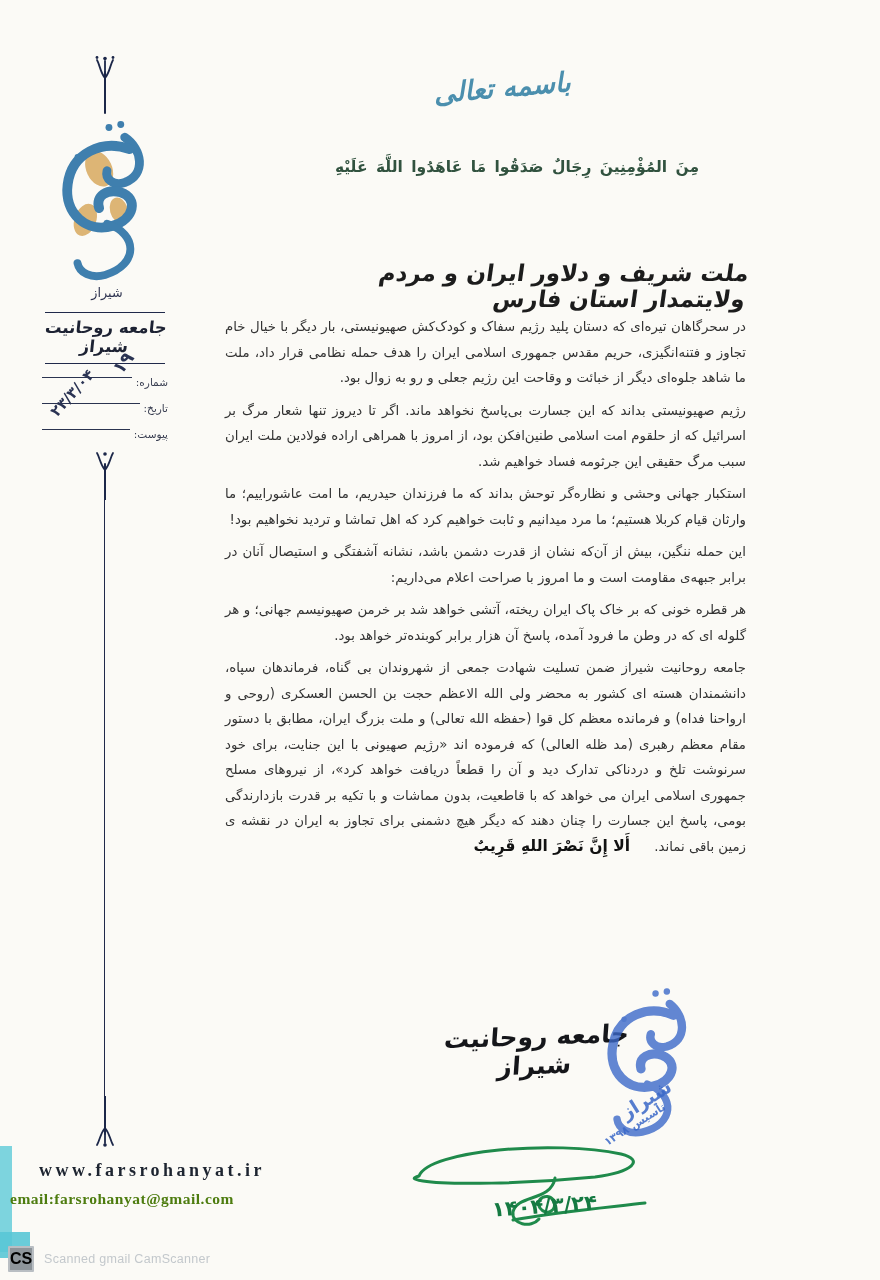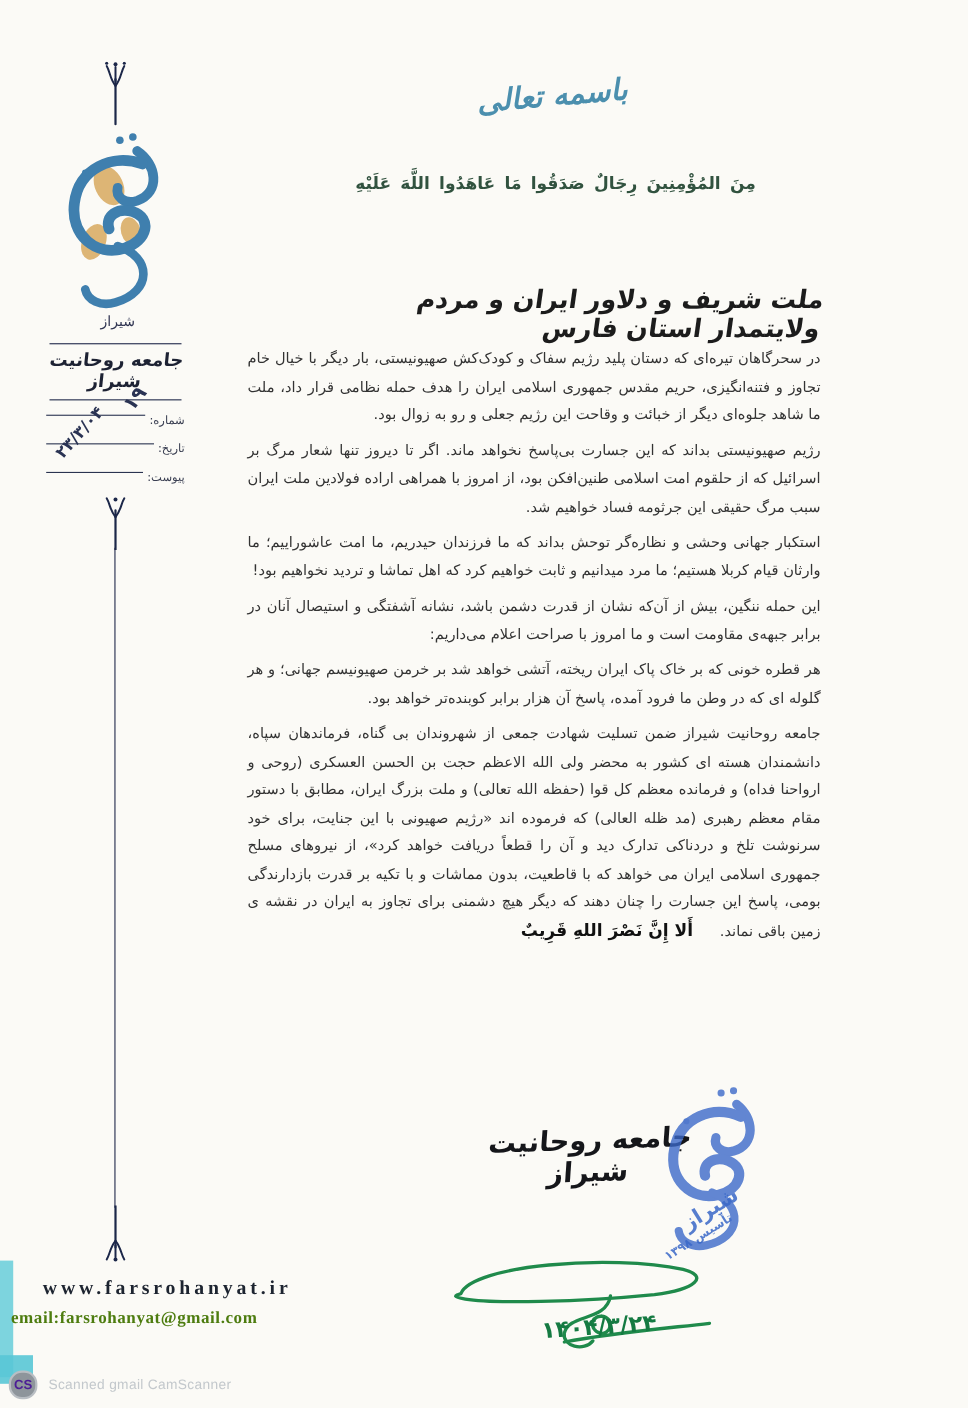--- a/index.html
+++ b/index.html
@@ -9,21 +9,21 @@
     font-family:"DejaVu Sans",sans-serif;color:#2b2b2b;
   }
   .abs{position:absolute;}
   
   .bismillah{
     top:72px;left:402px;width:200px;text-align:center;
     font-size:27px;font-style:italic;font-weight:bold;color:#4b8fae;
     transform:rotate(-5deg);direction:rtl;
   }
   .verse{
-    left:250px;width:510px;text-align:center;direction:rtl;
+    left:262px;width:510px;text-align:center;direction:rtl;
     font-weight:bold;font-size:15.5px;color:#31523f;word-spacing:3px;letter-spacing:.2px;
   }
   .verse1{top:158px;} .verse2{top:206px;}
   
   .heading{
     top:260px;right:133px;width:470px;text-align:right;direction:rtl;
     font-size:23px;font-weight:bold;transform:skewX(-8deg);color:#1c1c1c;
   }
   
   .body-col{
@@ -68,23 +68,23 @@
   .stamp-year{
     top:1118px;left:600px;font-size:11px;font-weight:bold;color:#3a68c8;
     transform:rotate(-32deg);direction:rtl;opacity:.85;
   }
   .sig-date{
     top:1194px;left:492px;font-size:21px;font-weight:bold;color:#157a42;
     transform:rotate(-4deg);letter-spacing:3px;direction:ltr;
   }
   
   .cs-badge{
-    top:1246px;left:8px;width:26px;height:26px;border-radius:12px;
+    top:1246px;left:8px;width:26px;height:26px;border-radius:1px;
     background:#8e959b;border:2px solid #b9bec3;box-sizing:border-box;
-    color:#4c1d95;font-weight:bold;font-size:12px;line-height:22px;text-align:center;
+    color:#000000;font-weight:bold;font-size:16px;line-height:22px;text-align:center;
     font-family:"Liberation Sans",sans-serif;
   }
   .cs-label{
     top:1252px;left:44px;font-size:12.5px;color:#c3c8cc;
     font-family:"Liberation Sans",sans-serif;letter-spacing:.3px;
   }
   .cyan-strip{top:1146px;left:0;width:12px;height:106px;background:#66ccd9;opacity:.85;}
   .cyan-chip{top:1232px;left:0;width:30px;height:26px;background:#59c6d6;opacity:.9;}
 </style>
 </head>

